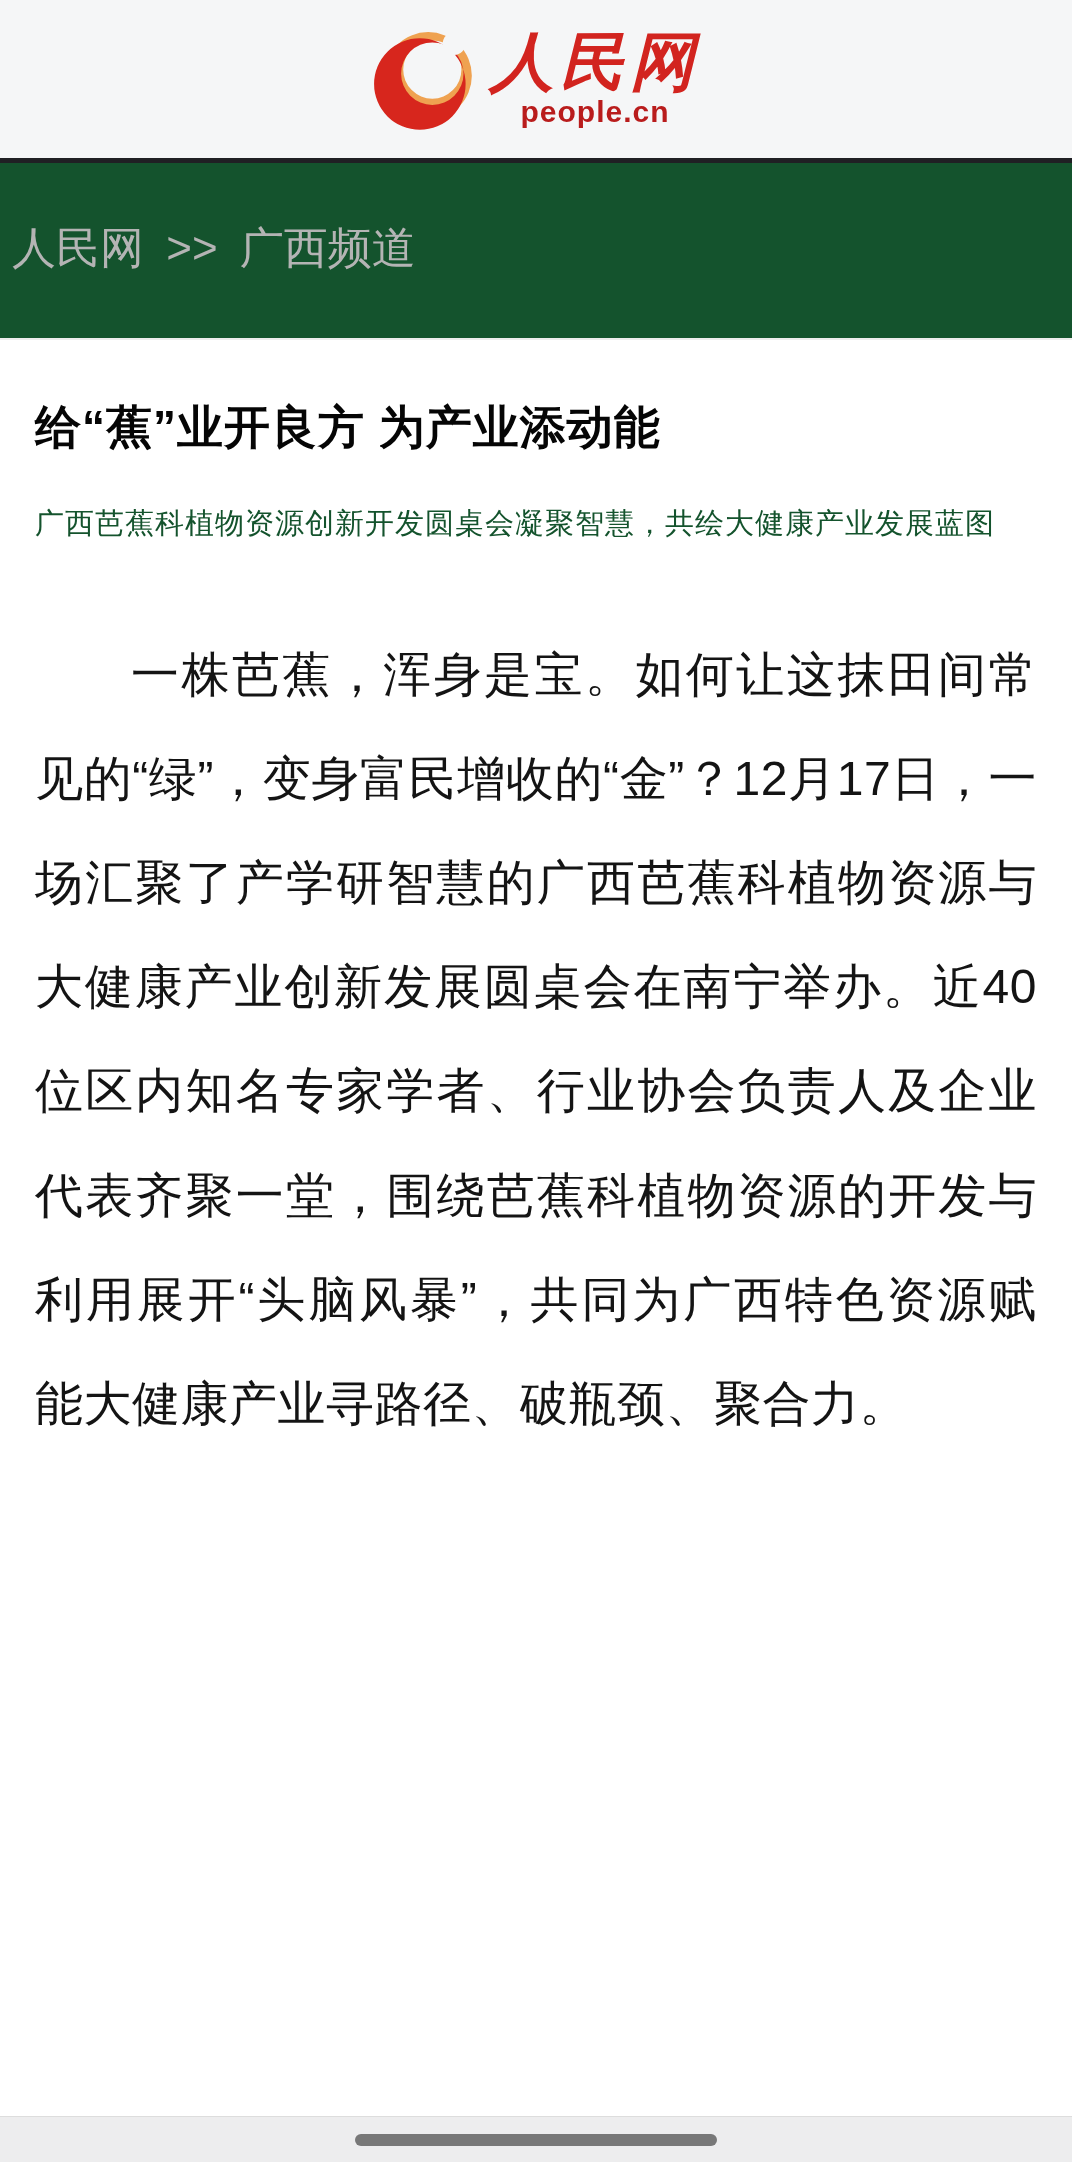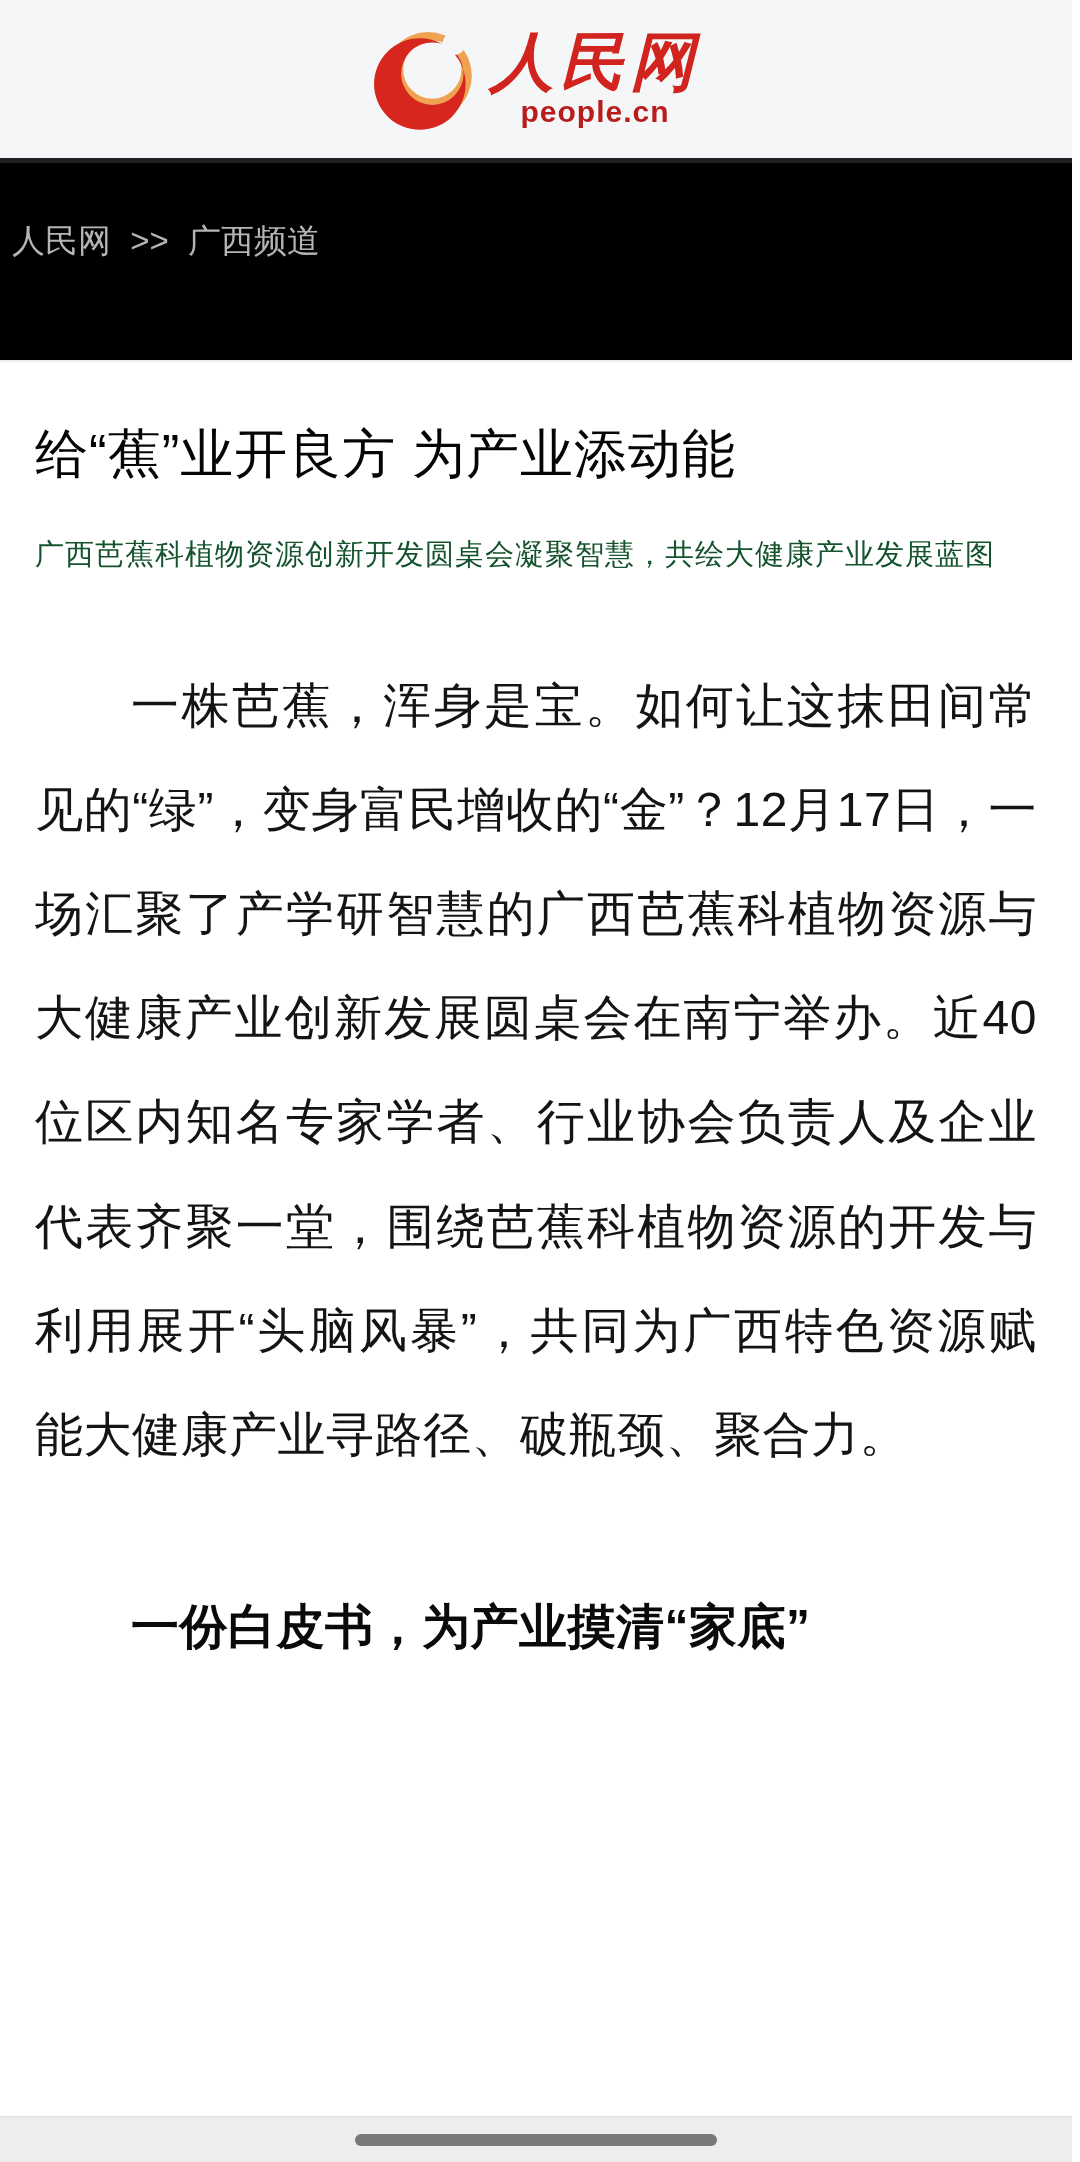--- a/index.html
+++ b/index.html
@@ -39,36 +39,36 @@
     font-size: 30px;
     font-weight: 700;
     color: #b91c1c;
     letter-spacing: 1px;
     margin-top: -2px;
   }
   .header-rule { height: 5px; background: #202024; }
 
   
   .breadcrumb {
-    background: #000000;
-    padding: 56px 12px 96px 12px;
-    font-size: 33px;
+    background: #14532d;
+    padding: 56px 12px 60px 12px;
+    font-size: 44px;
     color: #b4b4b4;
   }
   .breadcrumb a { color: #b4b4b4; text-decoration: none; }
   .crumb-sep { margin: 0 10px; }
   .divider { height: 2px; background: #ededed; }
 
   
   .article { padding: 0 35px; }
   .article-title {
     margin-top: 58px;
-    font-size: 53px;
+    font-size: 46px;
     line-height: 1.3;
-    font-weight: 400;
+    font-weight: 700;
     color: #050505;
     letter-spacing: 1px;
   }
   .article-subtitle {
     margin-top: 42px;
     font-size: 29px;
     font-weight: 400;
     color: #14532d;
     line-height: 1.62;
     letter-spacing: 1px;
@@ -143,20 +143,19 @@
     <a href="#">广西频道</a>
   </nav>
   <div class="divider"></div>
 
   <main class="article">
     <h1 class="article-title">给“蕉”业开良方 为产业添动能</h1>
     <h2 class="article-subtitle">广西芭蕉科植物资源创新开发圆桌会凝聚智慧，共绘大健康产业发展蓝图</h2>
 
 
     <p>一株芭蕉，浑身是宝。如何让这抹田间常见的“绿”，变身富民增收的“金”？12月17日，一场汇聚了产学研智慧的广西芭蕉科植物资源与大健康产业创新发展圆桌会在南宁举办。近40位区内知名专家学者、行业协会负责人及企业代表齐聚一堂，围绕芭蕉科植物资源的开发与利用展开“头脑风暴”，共同为广西特色资源赋能大健康产业寻路径、破瓶颈、聚合力。</p>
-    <p class="section-heading">一份白皮书，为产业摸清“家底”</p>
   </main>
 
   <div class="gesture-bar">
     <div class="home-pill"></div>
   </div>
 
 </div>
 
 </body></html>

